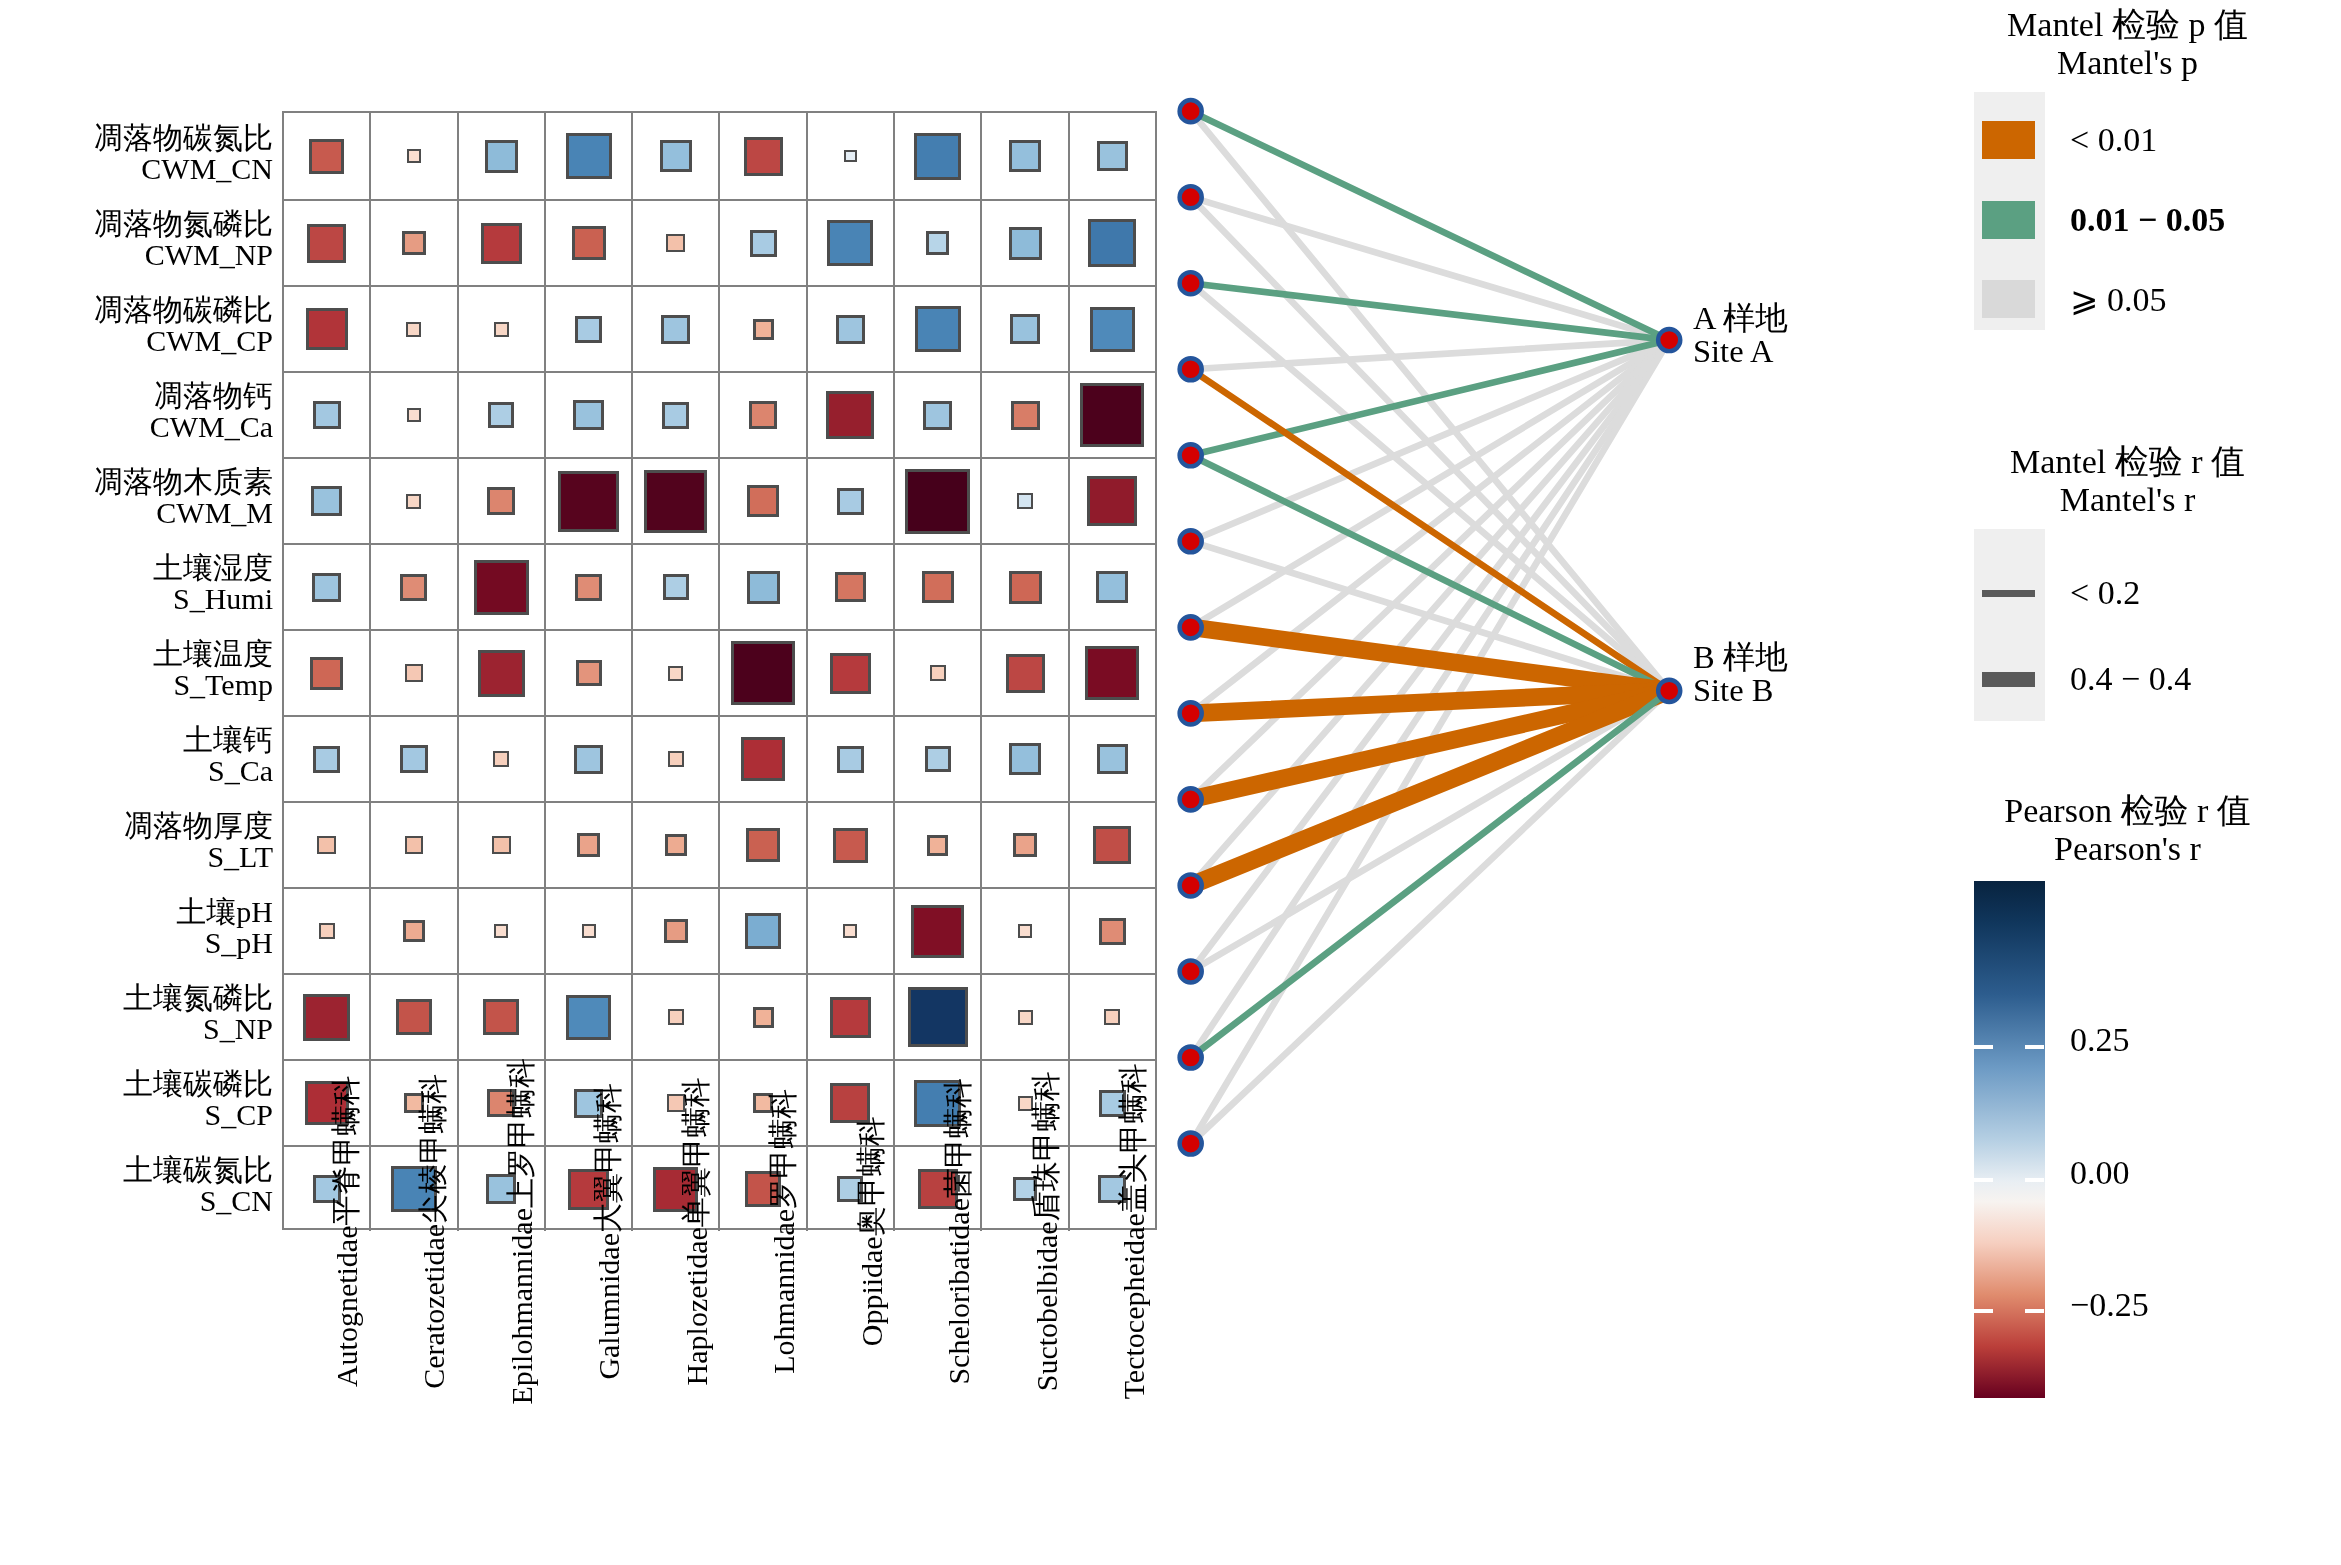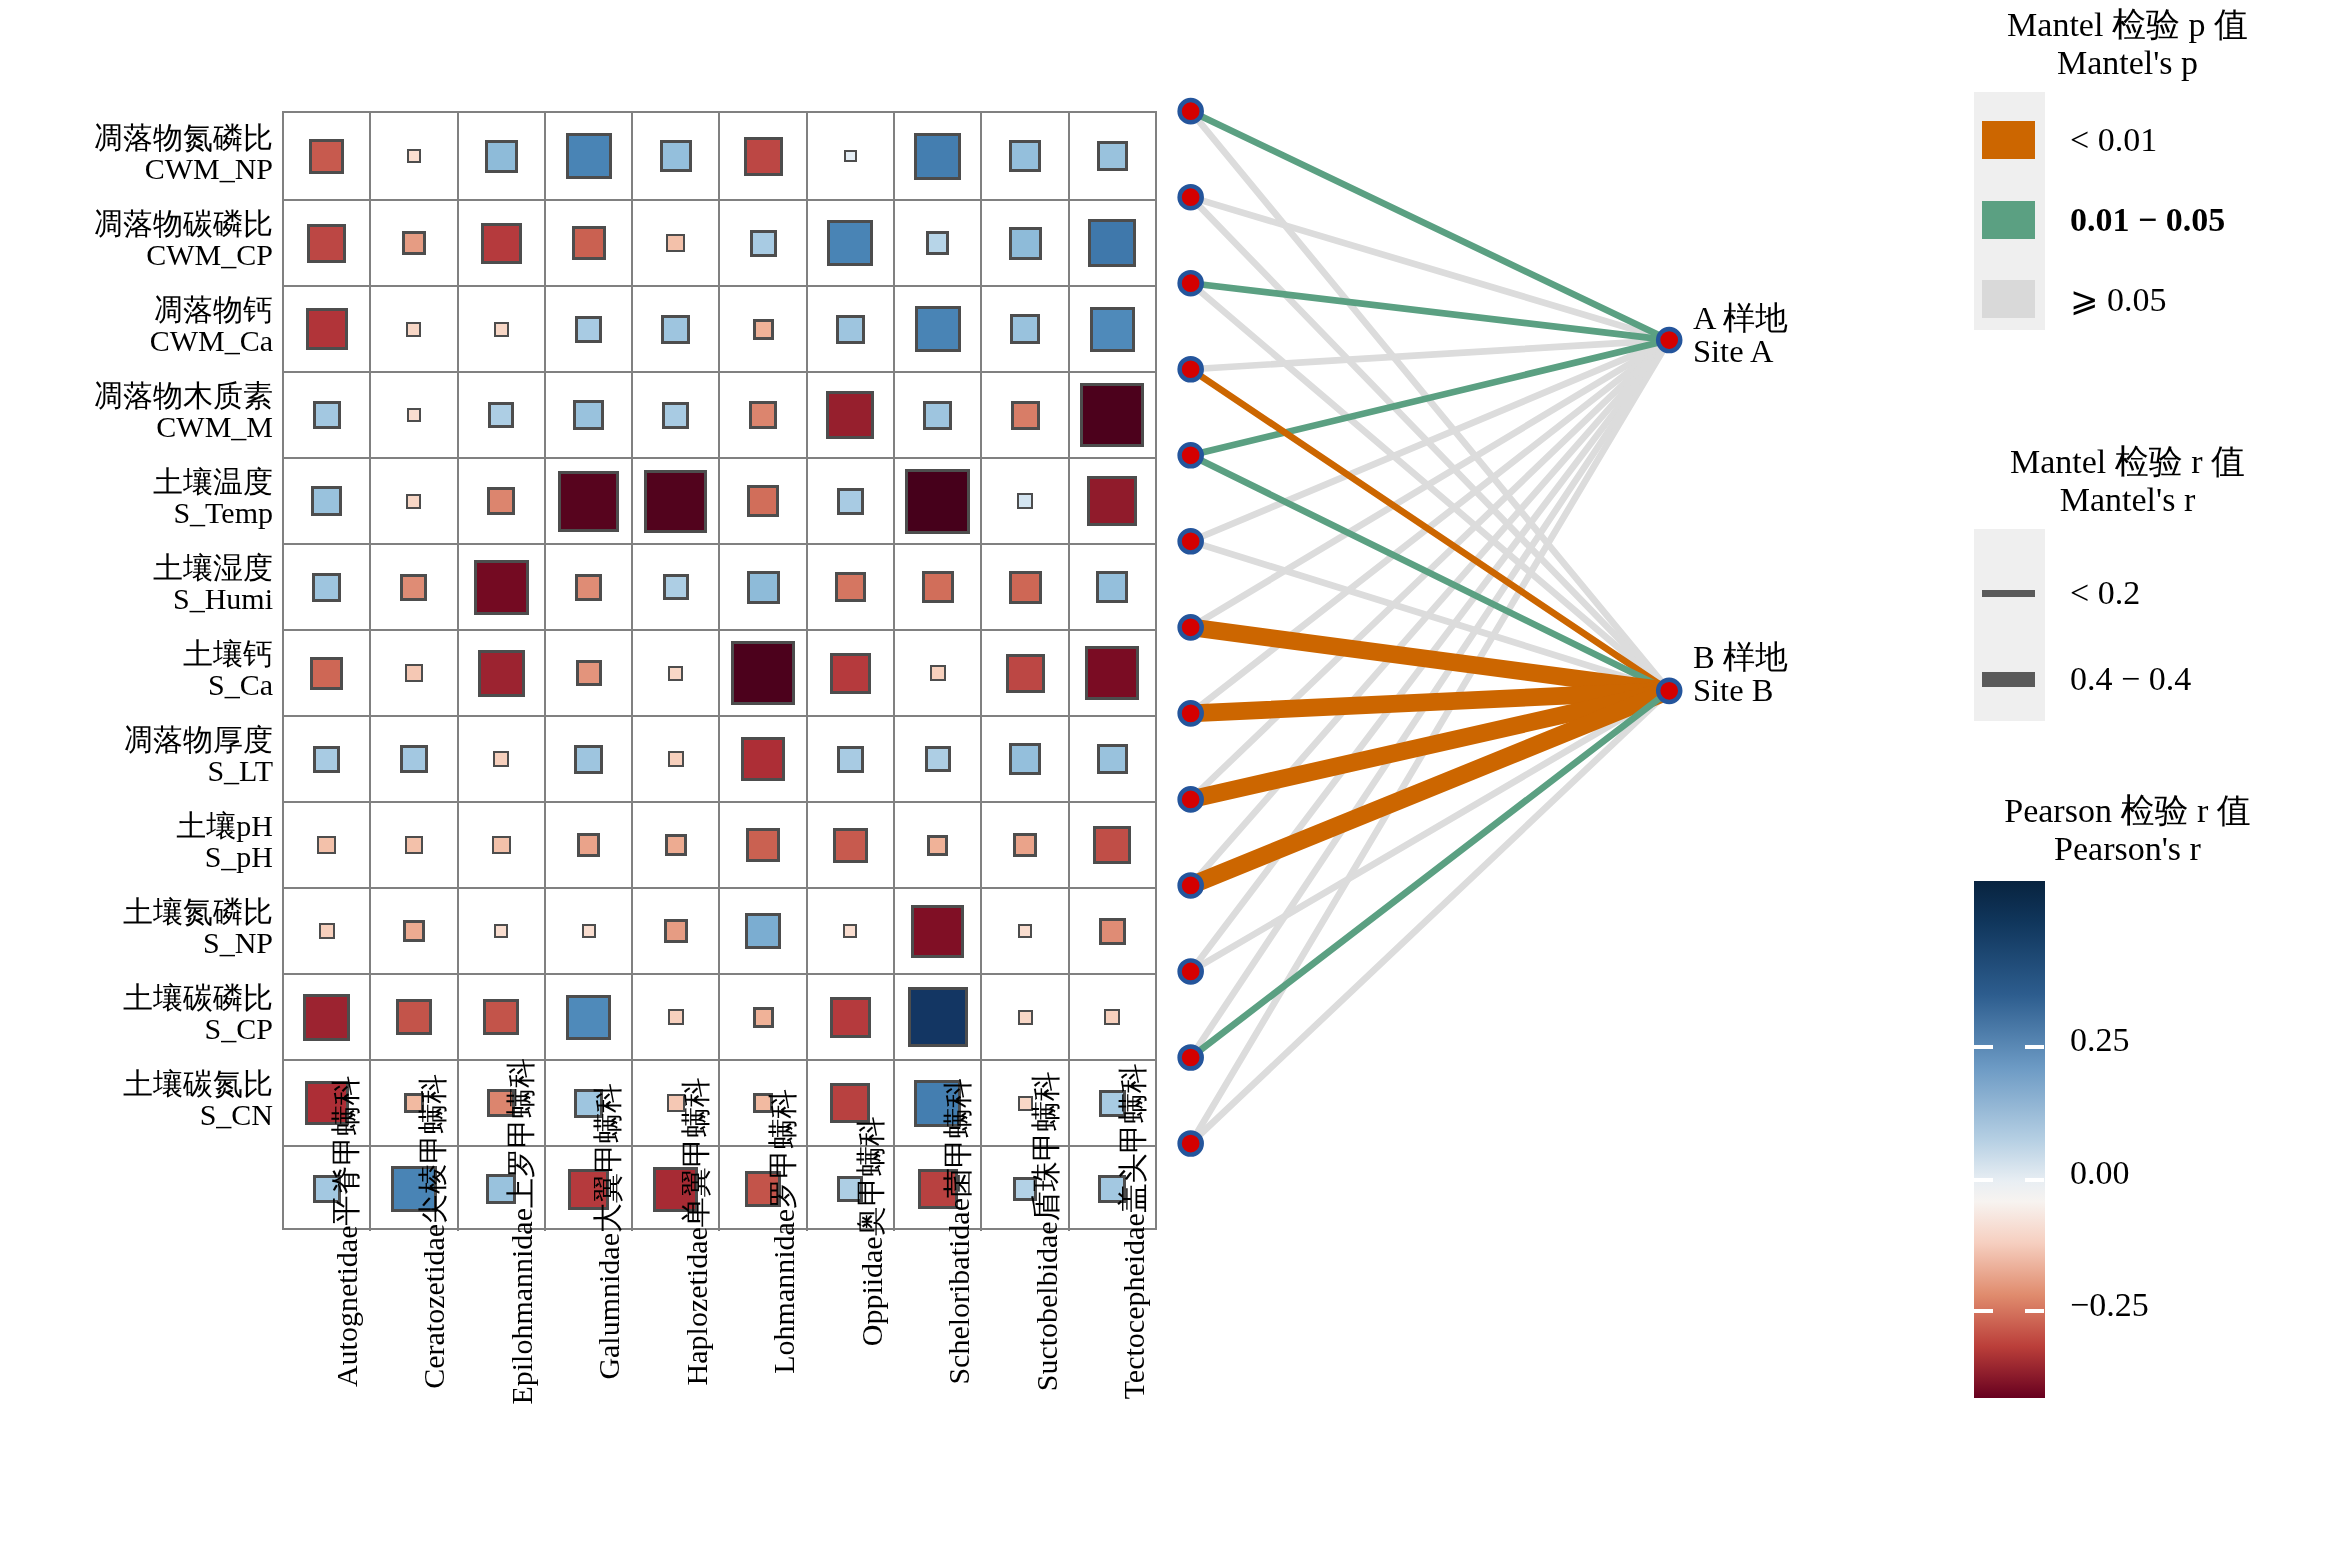--- a/index.html
+++ b/index.html
@@ -62,42 +62,46 @@
   .cbar-tick{position:absolute;height:3.7px;background:#fff;}
   .cbar-lab{position:absolute;font-size:34px;white-space:nowrap;}
 </style>
 </head>
 <body>
 
 <div class="fig">
 
   <div id="row-labels">
       <div class="rowlab">
+        <span class="cn">凋落物碳氮比</span>
+        <span class="en">CWM_CN</span>
+      </div>
+      <div class="rowlab">
         <span class="cn">凋落物氮磷比</span>
         <span class="en">CWM_NP</span>
       </div>
       <div class="rowlab">
         <span class="cn">凋落物碳磷比</span>
         <span class="en">CWM_CP</span>
       </div>
       <div class="rowlab">
         <span class="cn">凋落物钙</span>
         <span class="en">CWM_Ca</span>
       </div>
       <div class="rowlab">
         <span class="cn">凋落物木质素</span>
         <span class="en">CWM_M</span>
       </div>
       <div class="rowlab">
+        <span class="cn">土壤湿度</span>
+        <span class="en">S_Humi</span>
+      </div>
+      <div class="rowlab">
         <span class="cn">土壤温度</span>
         <span class="en">S_Temp</span>
-      </div>
-      <div class="rowlab">
-        <span class="cn">土壤湿度</span>
-        <span class="en">S_Humi</span>
       </div>
       <div class="rowlab">
         <span class="cn">土壤钙</span>
         <span class="en">S_Ca</span>
       </div>
       <div class="rowlab">
         <span class="cn">凋落物厚度</span>
         <span class="en">S_LT</span>
       </div>
       <div class="rowlab">

